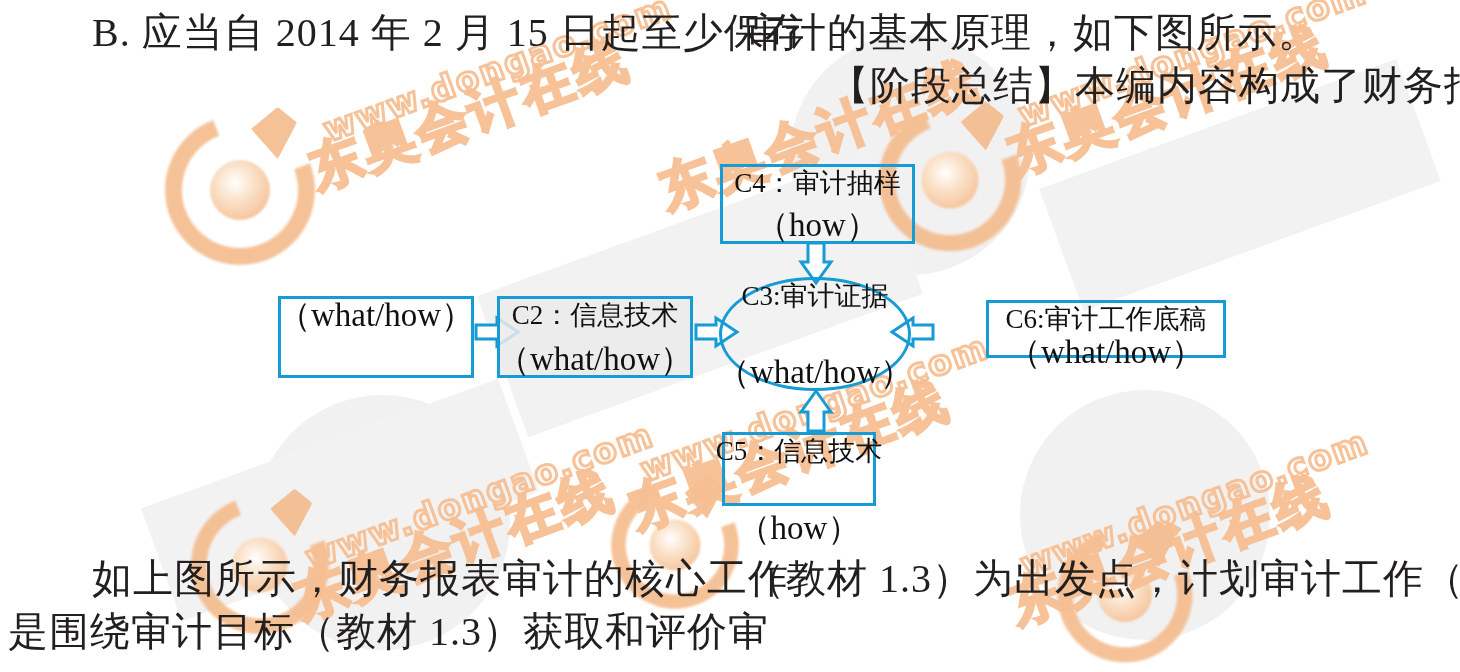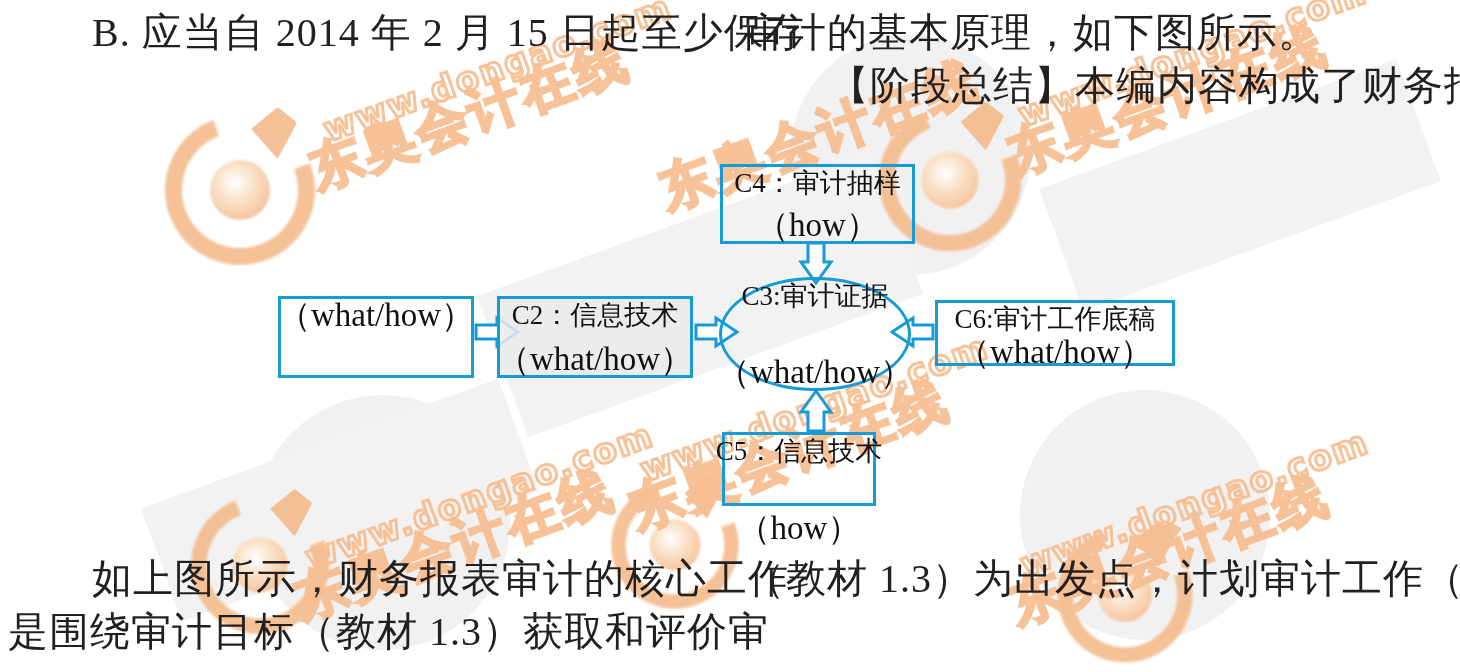--- a/index.html
+++ b/index.html
@@ -150,21 +150,21 @@
   .node.ellipse {
     border-radius: 50%;
     background: transparent;
   }
 
   #node-c1 { left: 278px; top: 296px; width: 196px; height: 82px; }
   #node-c2 { left: 497px; top: 296px; width: 196px; height: 82px; }
   #node-c3 { left: 719px; top: 277px; width: 192px; height: 114px; }
   #node-c4 { left: 720px; top: 164px; width: 195px; height: 80px; }
   #node-c5 { left: 722px; top: 432px; width: 154px; height: 74px; gap: 44px; }
-  #node-c6 { left: 935px; top: 300px; width: 240px; height: 66px; }
+  #node-c6 { left: 986px; top: 300px; width: 240px; height: 58px; }
 </style>
 </head>
 <body>
 
 <div id="page">
 
   <div class="wm-layer">
 
     <div class="wm-gray-ring" style="left:255px; top:395px; width:255px; height:255px;"></div>
     <div class="wm-gray-ring" style="left:1020px; top:390px; width:250px; height:250px;"></div>

